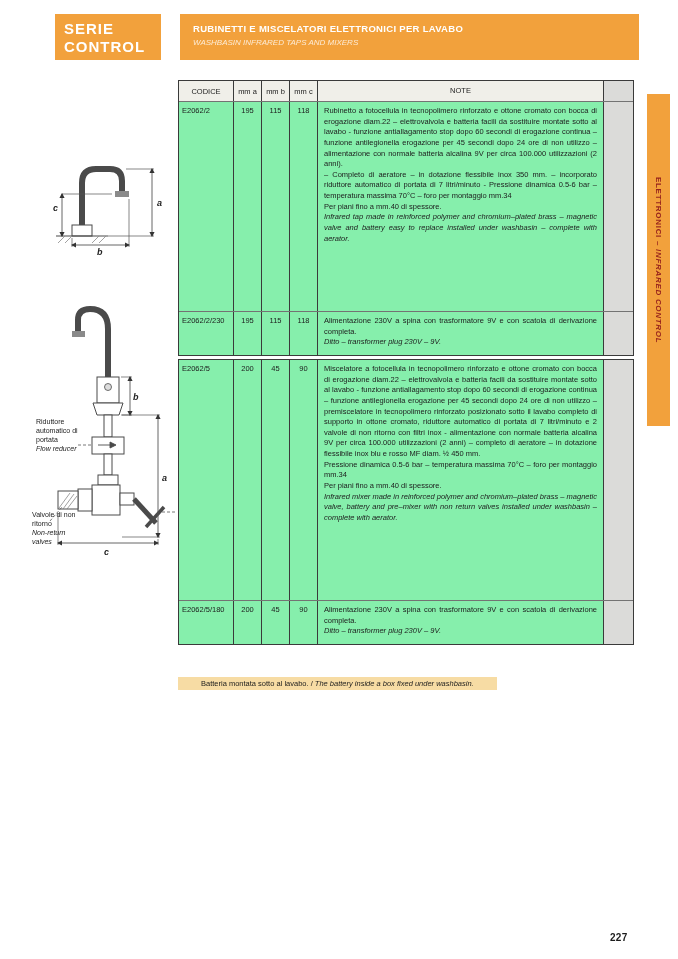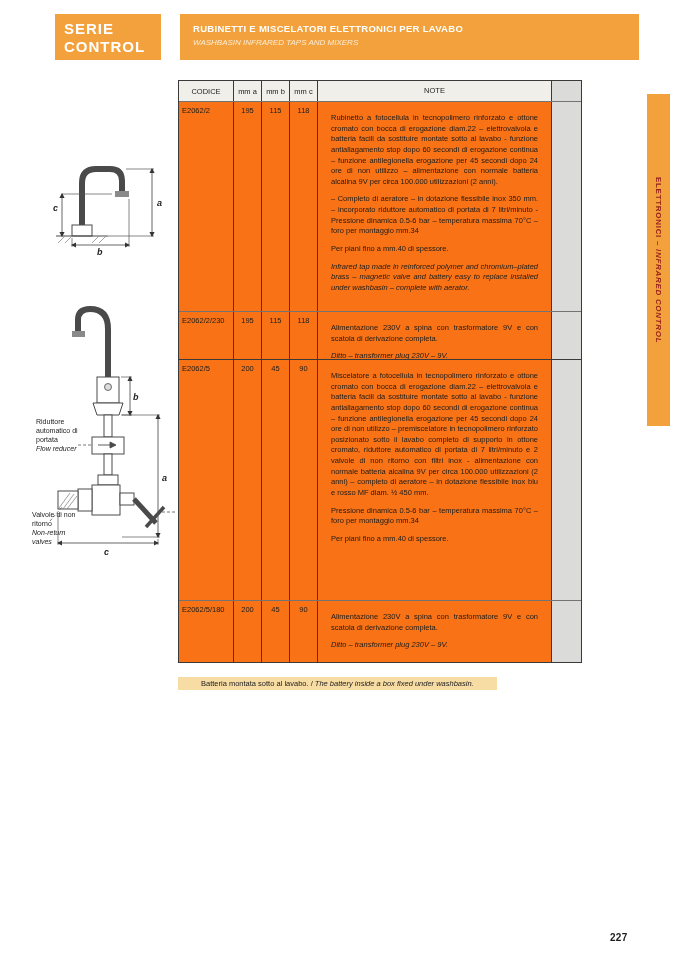--- a/index.html
+++ b/index.html
@@ -21,37 +21,37 @@
   .diag1{left:52px;top:153px}
   .diag2{left:28px;top:293px}
   .dimt{font-family:"Liberation Sans",sans-serif;font-size:9px;font-style:italic;font-weight:bold;fill:#222}
 
   .lbl{position:absolute;font-size:7px;line-height:1.3;color:#1c1c1c}
   .lbl .en{font-style:italic}
   .lbl-fr{left:36px;top:417px;width:56px}
   .lbl-nr{left:32px;top:510px;width:52px}
   .lbl-th{left:183px;top:504px;width:58px}
 
-  .tbl{position:absolute;left:178px;width:404px;border:1px solid #3a3a3a;background:#f97316}
+  .tbl{position:absolute;left:178px;width:456px;border:1px solid #3a3a3a;background:#86efac}
   .tbl1{top:80px}
   .tbl2{top:359px}
   .t-row{display:flex;align-items:stretch;border-top:1px solid #737373}
   .t-row:first-child{border-top:none}
   .cell{border-left:1px solid #3a3a3a;font-size:7.5px}
   .cell:first-child{border-left:none}
   .c-code{width:54px;padding:4px 3px;flex:none}
   .c-dim{width:28px;padding-top:4px;text-align:center;flex:none}
   .c-note{flex:1;padding:4px 6px;text-align:justify;line-height:1.42}
   .c-grey{width:30px;flex:none;background:#DBDBD9}
   .t-head{height:20px;background:#F0EFE9}
   .t-head .cell{text-align:center;padding:0;display:flex;align-items:center;justify-content:center}
   .r1{min-height:210px}
   .r2{min-height:44px}
   .r3{min-height:240px}
-  .para{margin:7px}
+  .para{margin:0}
   .para.en{font-style:italic}
 
   .footnote{position:absolute;left:178px;top:677px;background:#F7DCA4;padding:2px 23px;font-size:7.5px}
   .footnote .en{font-style:italic}
   .page-num{position:absolute;left:610px;top:932px;font-size:10px;font-weight:bold;letter-spacing:.3px}
 </style>
 </head>
 <body>
 
 <div class="series-box">
@@ -198,20 +198,21 @@
 <div class="tbl tbl2">
   <div class="t-row r3">
     <div class="cell c-code">E2062/5</div>
     <div class="cell c-dim">200</div>
     <div class="cell c-dim">45</div>
     <div class="cell c-dim">90</div>
     <div class="cell c-note">
       <div class="para">Miscelatore a fotocellula in tecnopolimero rinforzato e ottone cromato con bocca di erogazione diam.22 – elettrovalvola e batteria facili da sostituire montate sotto al lavabo - funzione antiallagamento stop dopo 60 secondi di erogazione continua – funzione antilegionella erogazione per 45 secondi dopo 24 ore di non utilizzo – premiscelatore in tecnopolimero rinforzato posizionato sotto il lavabo completo di supporto in ottone cromato, riduttore automatico di portata di 7 litri/minuto e 2 valvole di non ritorno con filtri inox - alimentazione con normale batteria alcalina 9V per circa 100.000 utilizzazioni (2 anni) – completo di aeratore – in dotazione flessibile inox blu e rosso MF diam. ½ 450 mm.</div>
       <div class="para">Pressione dinamica 0.5-6 bar – temperatura massima 70°C – foro per montaggio mm.34</div>
       <div class="para">Per piani fino a mm.40 di spessore.</div>
+      <div class="para en">Infrared mixer made in reinforced polymer and chromium–plated brass – magnetic valve, battery and pre–mixer with non return valves installed under washbasin – complete with aerator.</div>
     </div>
     <div class="cell c-grey"></div>
   </div>
   <div class="t-row r2">
     <div class="cell c-code">E2062/5/180</div>
     <div class="cell c-dim">200</div>
     <div class="cell c-dim">45</div>
     <div class="cell c-dim">90</div>
     <div class="cell c-note">
       <div class="para">Alimentazione 230V a spina con trasformatore 9V e con scatola di derivazione completa.</div>

